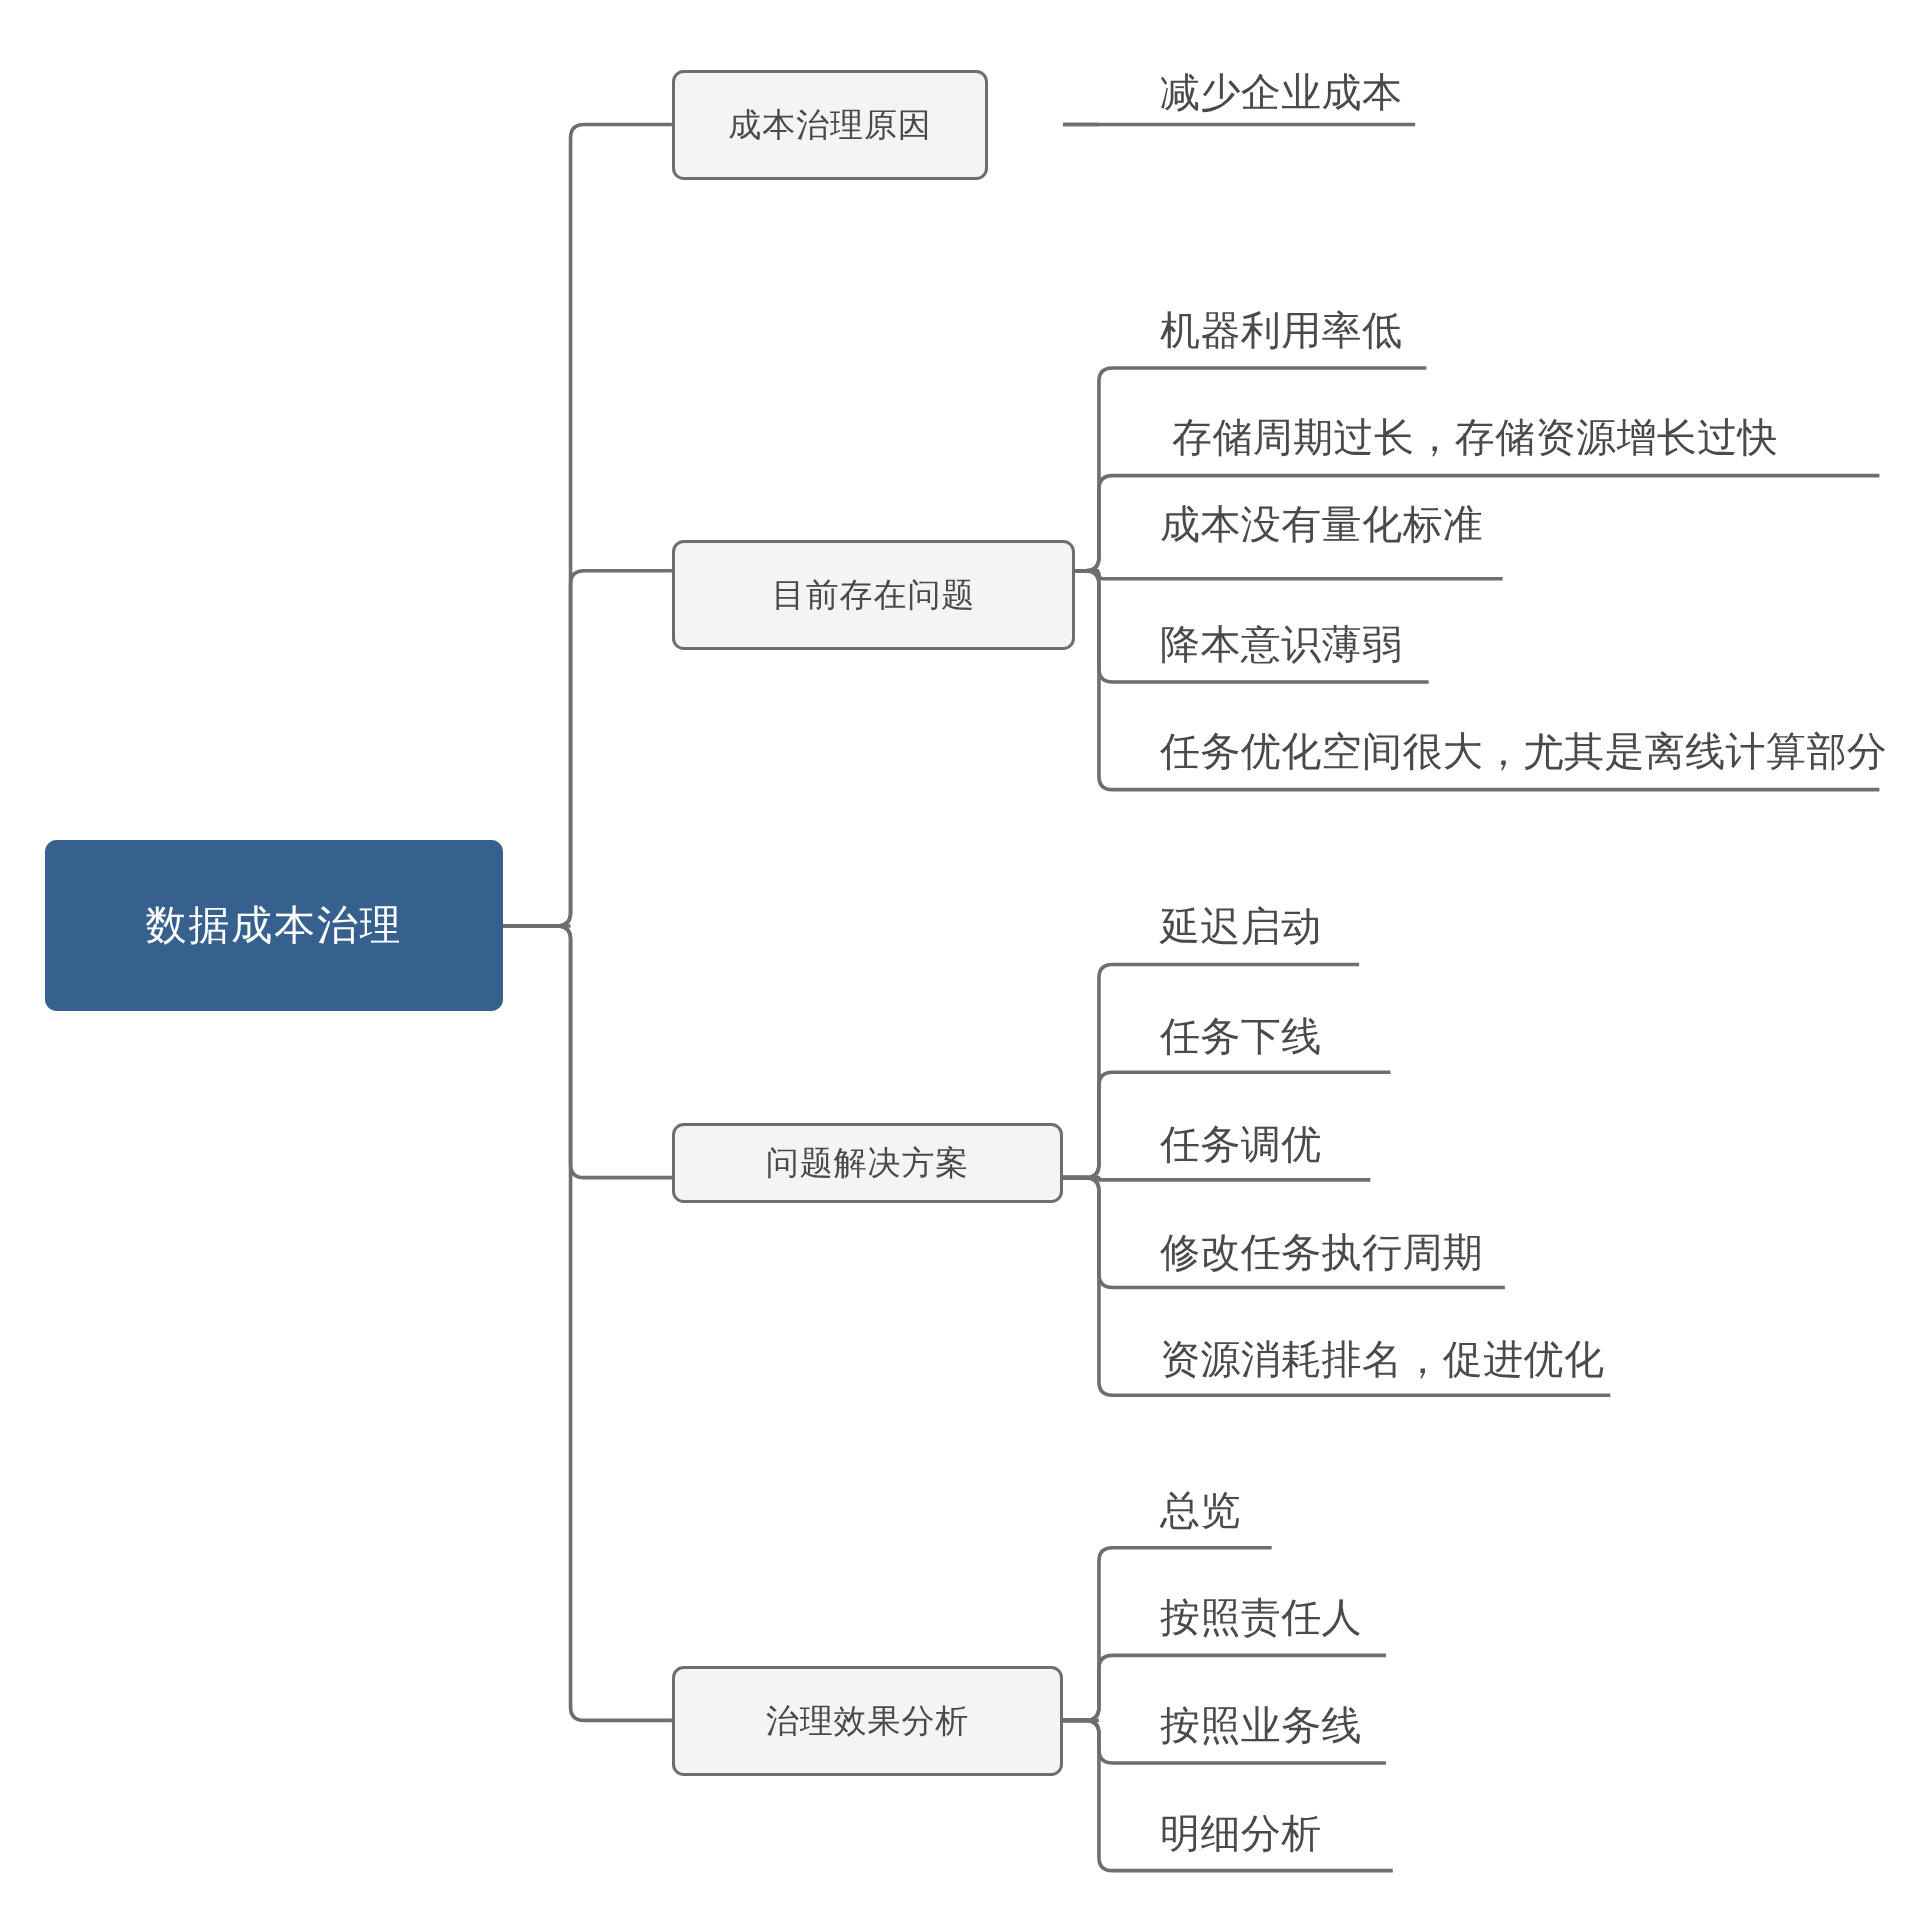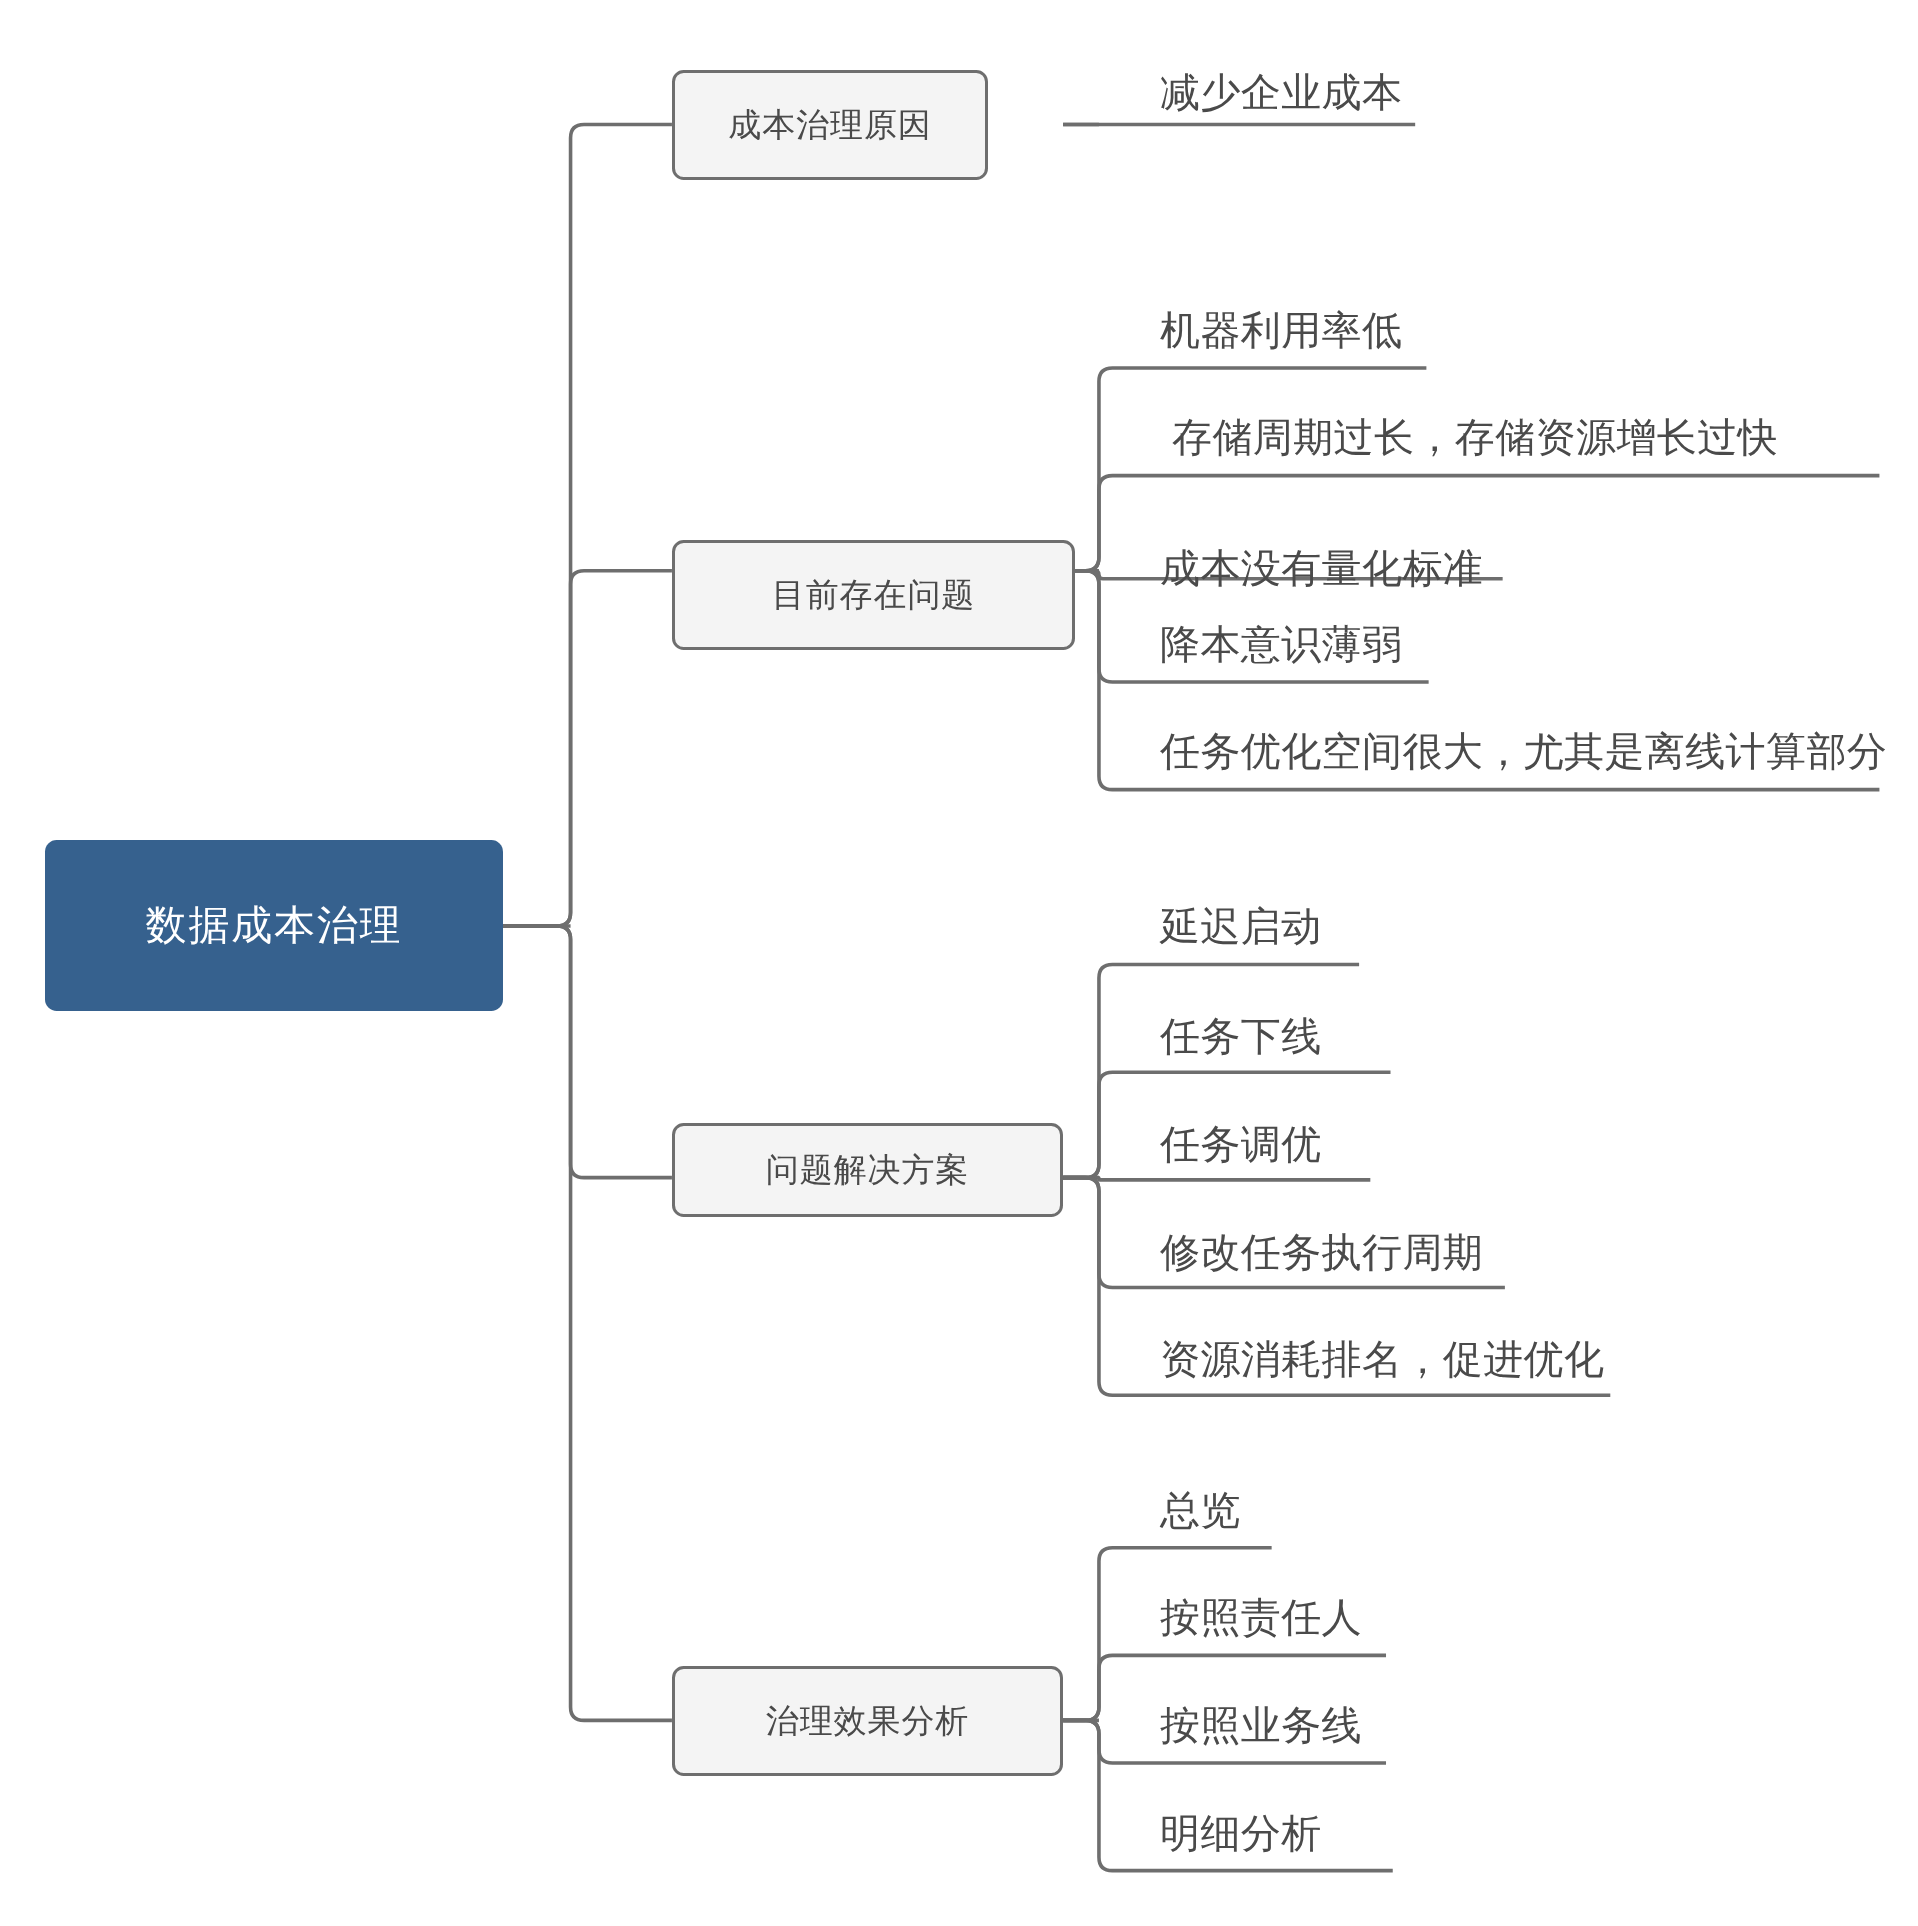--- a/index.html
+++ b/index.html
@@ -89,29 +89,29 @@
       <path d="M 2370 3835 H 2420 Q 2450 3835 2450 3865 V 3900 Q 2450 3930 2480 3930 H 3090" fill="none" stroke="#6E6E6E" stroke-width="8" stroke-linecap="butt" stroke-linejoin="round"></path>
       <path d="M 2370 3835 H 2420 Q 2450 3835 2450 3865 V 4140 Q 2450 4170 2480 4170 H 3105" fill="none" stroke="#6E6E6E" stroke-width="8" stroke-linecap="butt" stroke-linejoin="round"></path>
     </svg>
 
   <div class="node root-node" style="left:45px; top:840px; width:458px; height:171px;">数据成本治理</div>
 
   <div class="node branch-node" style="left:672px; top:70px; width:316px; height:110px;">成本治理原因</div>
 
   <div class="node branch-node" style="left:672px; top:540px; width:403px; height:110px;">目前存在问题</div>
 
-  <div class="node branch-node" style="left:672px; top:1123px; width:391px; height:94px;">问题解决方案</div>
+  <div class="node branch-node" style="left:672px; top:1123px; width:391px; height:80px;">问题解决方案</div>
 
   <div class="node branch-node" style="left:672px; top:1666px; width:391px; height:110px;">治理效果分析</div>
 
   <div class="leaf-label" style="left:1160px; top:72px;">减少企业成本</div>
 
   <div class="leaf-label" style="left:1160px; top:310px;">机器利用率低</div>
   <div class="leaf-label" style="left:1160px; top:417px;margin-left:12px;">存储周期过长，存储资源增长过快</div>
-  <div class="leaf-label" style="left:1160px; top:548px;">成本没有量化标准</div>
+  <div class="leaf-label" style="left:1160px; top:504px;">成本没有量化标准</div>
   <div class="leaf-label" style="left:1160px; top:624px;">降本意识薄弱</div>
   <div class="leaf-label" style="left:1160px; top:731px;">任务优化空间很大，尤其是离线计算部分</div>
 
   <div class="leaf-label" style="left:1160px; top:906px;">延迟启动</div>
   <div class="leaf-label" style="left:1160px; top:1016px;">任务下线</div>
   <div class="leaf-label" style="left:1160px; top:1124px;">任务调优</div>
   <div class="leaf-label" style="left:1160px; top:1232px;">修改任务执行周期</div>
   <div class="leaf-label" style="left:1160px; top:1339px;">资源消耗排名，促进优化</div>
 
   <div class="leaf-label" style="left:1160px; top:1490px;">总览</div>

